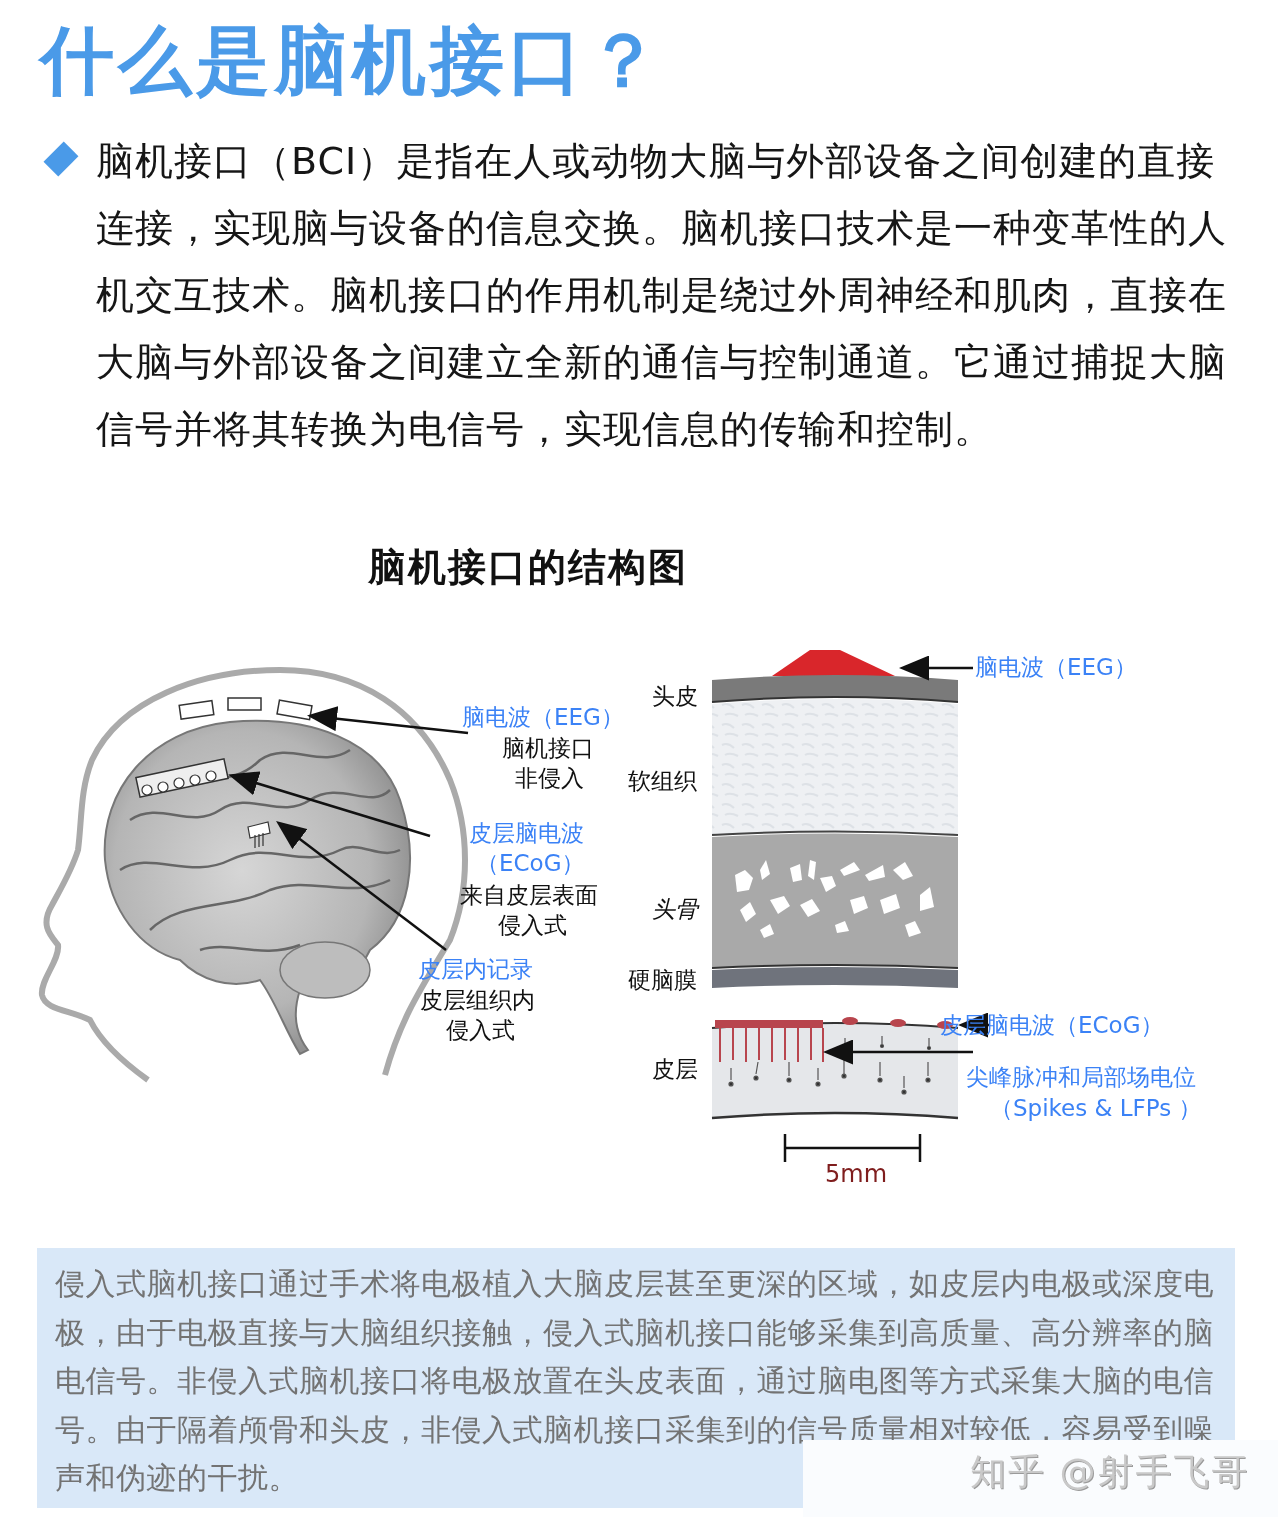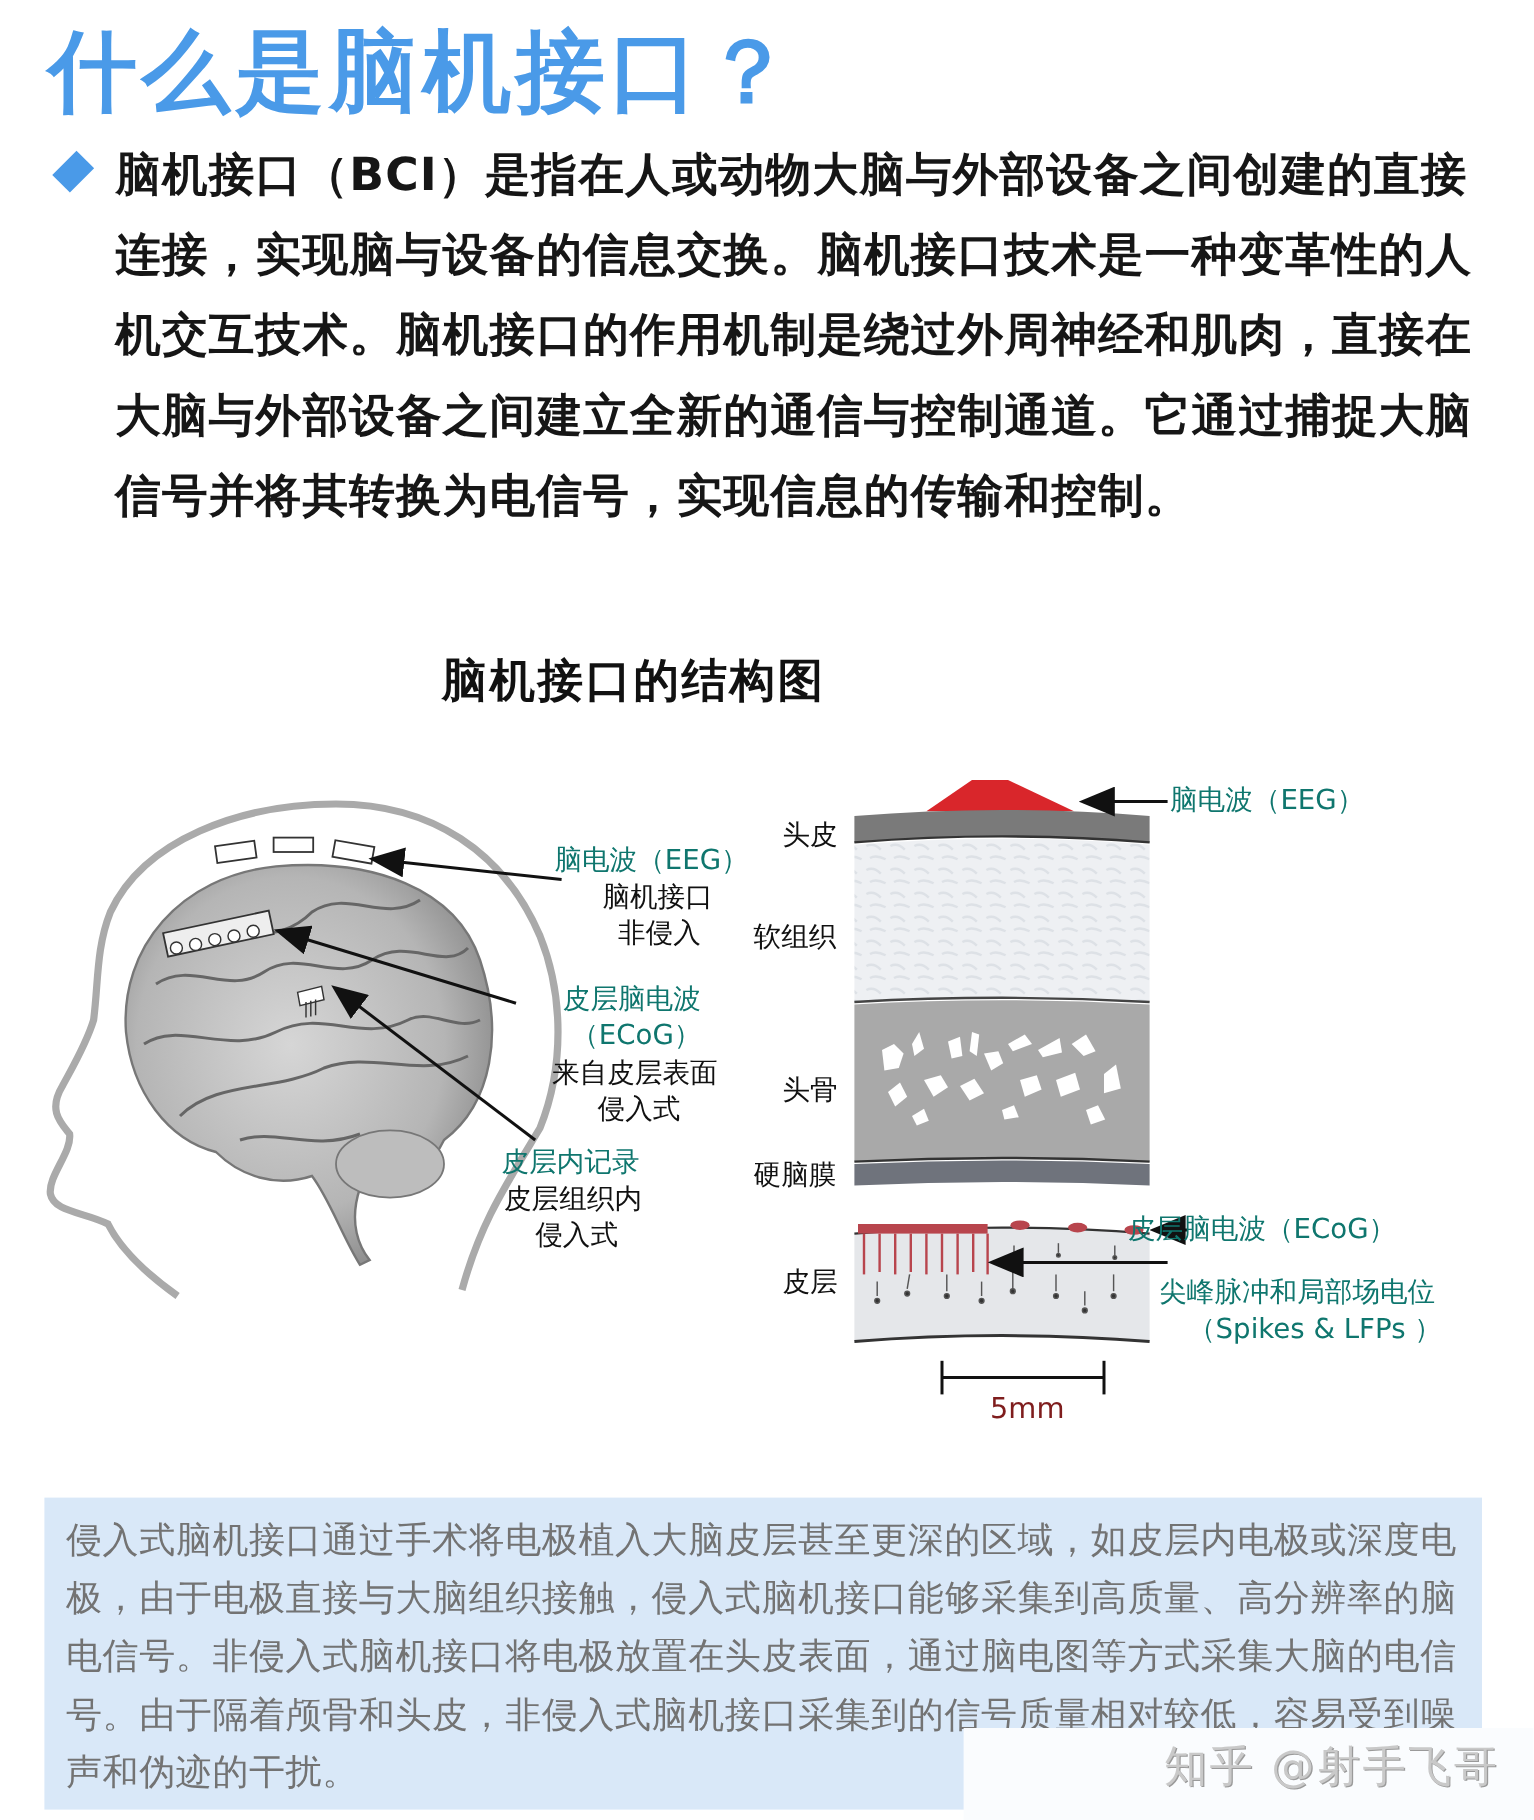--- a/index.html
+++ b/index.html
@@ -5,39 +5,39 @@
   * { margin: 0; padding: 0; box-sizing: border-box; }
   html, body { width: 1278px; height: 1517px; background: #ffffff; overflow: hidden; }
   body { position: relative; font-family: "DejaVu Sans", "Liberation Sans", sans-serif; color: #111; }
 
   .title {
     position: absolute; left: 40px; top: 18px;
     font-size: 74px; font-weight: bold; color: #4a9ae8;
     letter-spacing: 4px; line-height: 84px;
   }
   .intro {
-    position: absolute; left: 44px; top: 112px; width: 1200px; font-weight: bold;
+    position: absolute; left: 44px; top: 128px; width: 1200px;
   }
   .intro .bullet {
     position: absolute; left: 4px; top: 18px; width: 26px; height: 26px;
     background: #4a9ae8; transform: rotate(45deg) scale(0.8,1.1);
   }
   .intro p {
     margin-left: 52px; font-size: 38px; line-height: 67px; color: #161616;
     letter-spacing: 1px;
   }
   .diagram-title {
     position: absolute; left: 0; width: 1056px; top: 542px; text-align: center;
     font-size: 38px; font-weight: bold; color: #111; letter-spacing: 2px;
   }
   .diagram { position: absolute; left: 0; top: 620px; width: 1278px; height: 600px; }
   .diagram svg { position: absolute; left: 0; top: 0; }
 
   .lbl { position: absolute; font-size: 23px; line-height: 30px; text-align: center; white-space: nowrap; }
-  .lbl.blue { color: #0f766e; }
+  .lbl.blue { color: #3b82f6; }
   .lbl.black { color: #111; }
   .lbl.left { text-align: left; }
 
   .scale-lbl { position: absolute; font-size: 24px; color: #7f1d1d; }
 
   .summary {
     position: absolute; left: 37px; top: 1248px; width: 1198px; height: 260px;
     background: #d9e8f8;
   }
   .summary-cut {
@@ -212,21 +212,21 @@
   <div class="lbl blue" style="left:476px; top:228px;">（ECoG）</div>
   <div class="lbl black" style="left:460px; top:260px;">来自皮层表面</div>
   <div class="lbl black" style="left:498px; top:290px;">侵入式</div>
 
   <div class="lbl blue" style="left:418px; top:334px;">皮层内记录</div>
   <div class="lbl black" style="left:420px; top:365px;">皮层组织内</div>
   <div class="lbl black" style="left:446px; top:395px;">侵入式</div>
 
   <div class="lbl black" style="left:652px; top:61px;">头皮</div>
   <div class="lbl black" style="left:628px; top:146px;">软组织</div>
-  <div class="lbl black" style="left:652px; top:274px;">头骨</div>
+  <div class="lbl black" style="left:652px; top:274px;font-style:italic;">头骨</div>
   <div class="lbl black" style="left:628px; top:345px;">硬脑膜</div>
   <div class="lbl black" style="left:652px; top:434px;">皮层</div>
 
   <div class="lbl blue left" style="left:975px; top:32px;">脑电波（EEG）</div>
   <div class="lbl blue left" style="left:940px; top:390px;">皮层脑电波（ECoG）</div>
   <div class="lbl blue left" style="left:966px; top:442px;">尖峰脉冲和局部场电位</div>
   <div class="lbl blue left" style="left:990px; top:473px;">（Spikes &amp; LFPs ）</div>
 
   <div class="scale-lbl" style="left:825px; top:540px;">5mm</div>
 </div>

